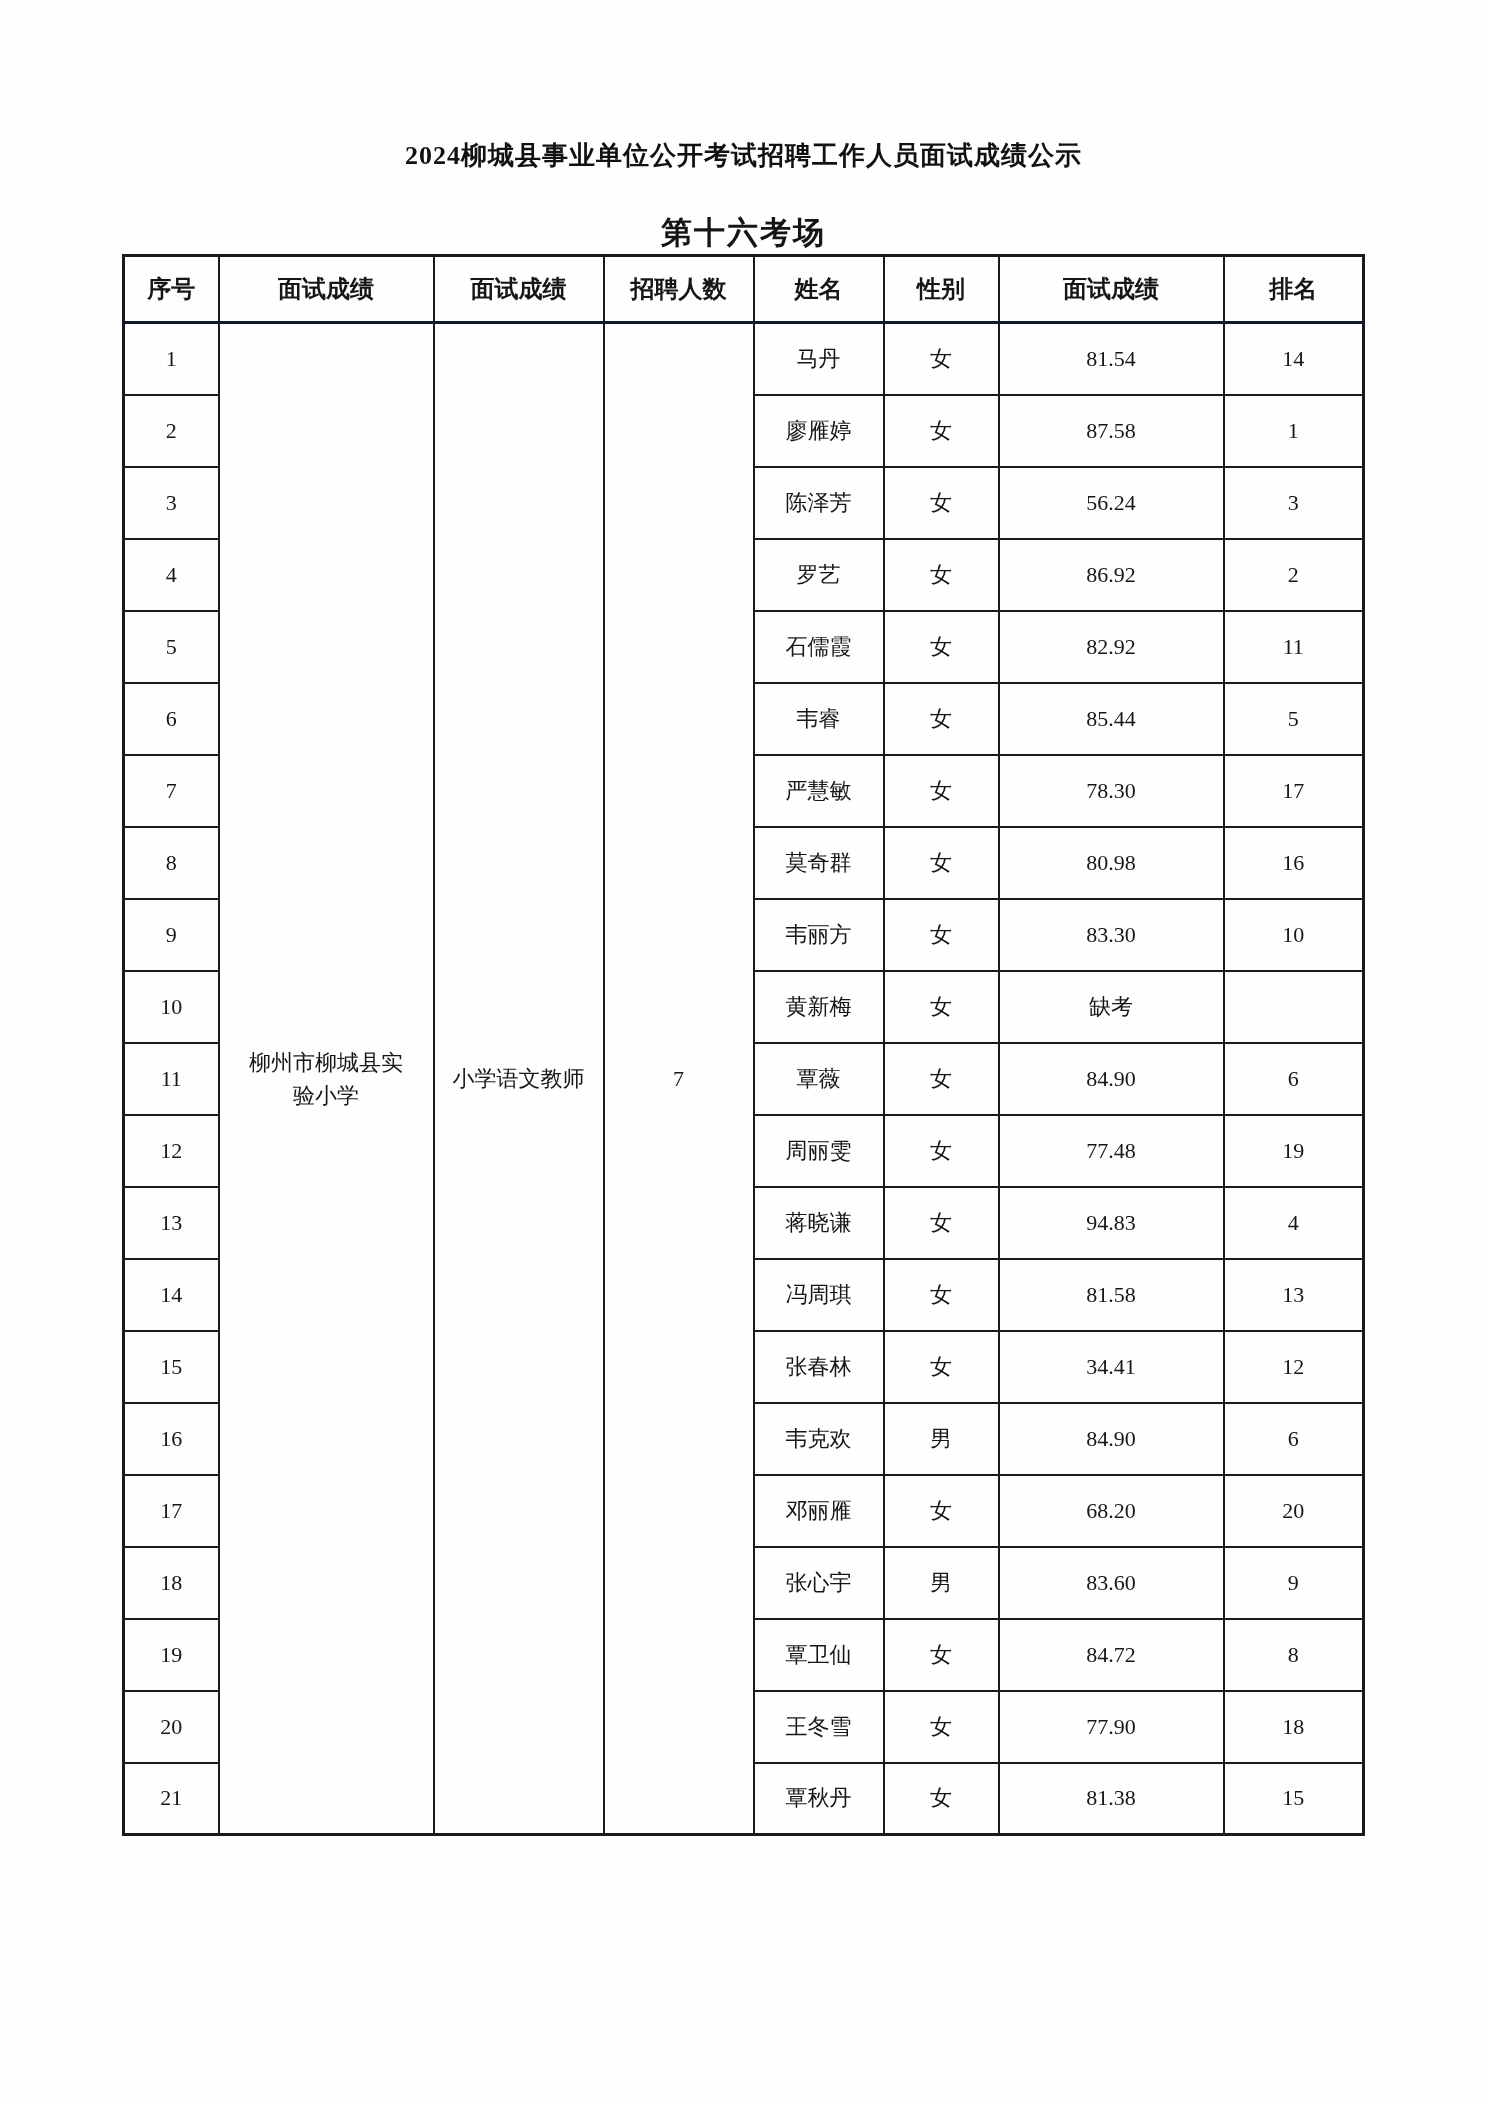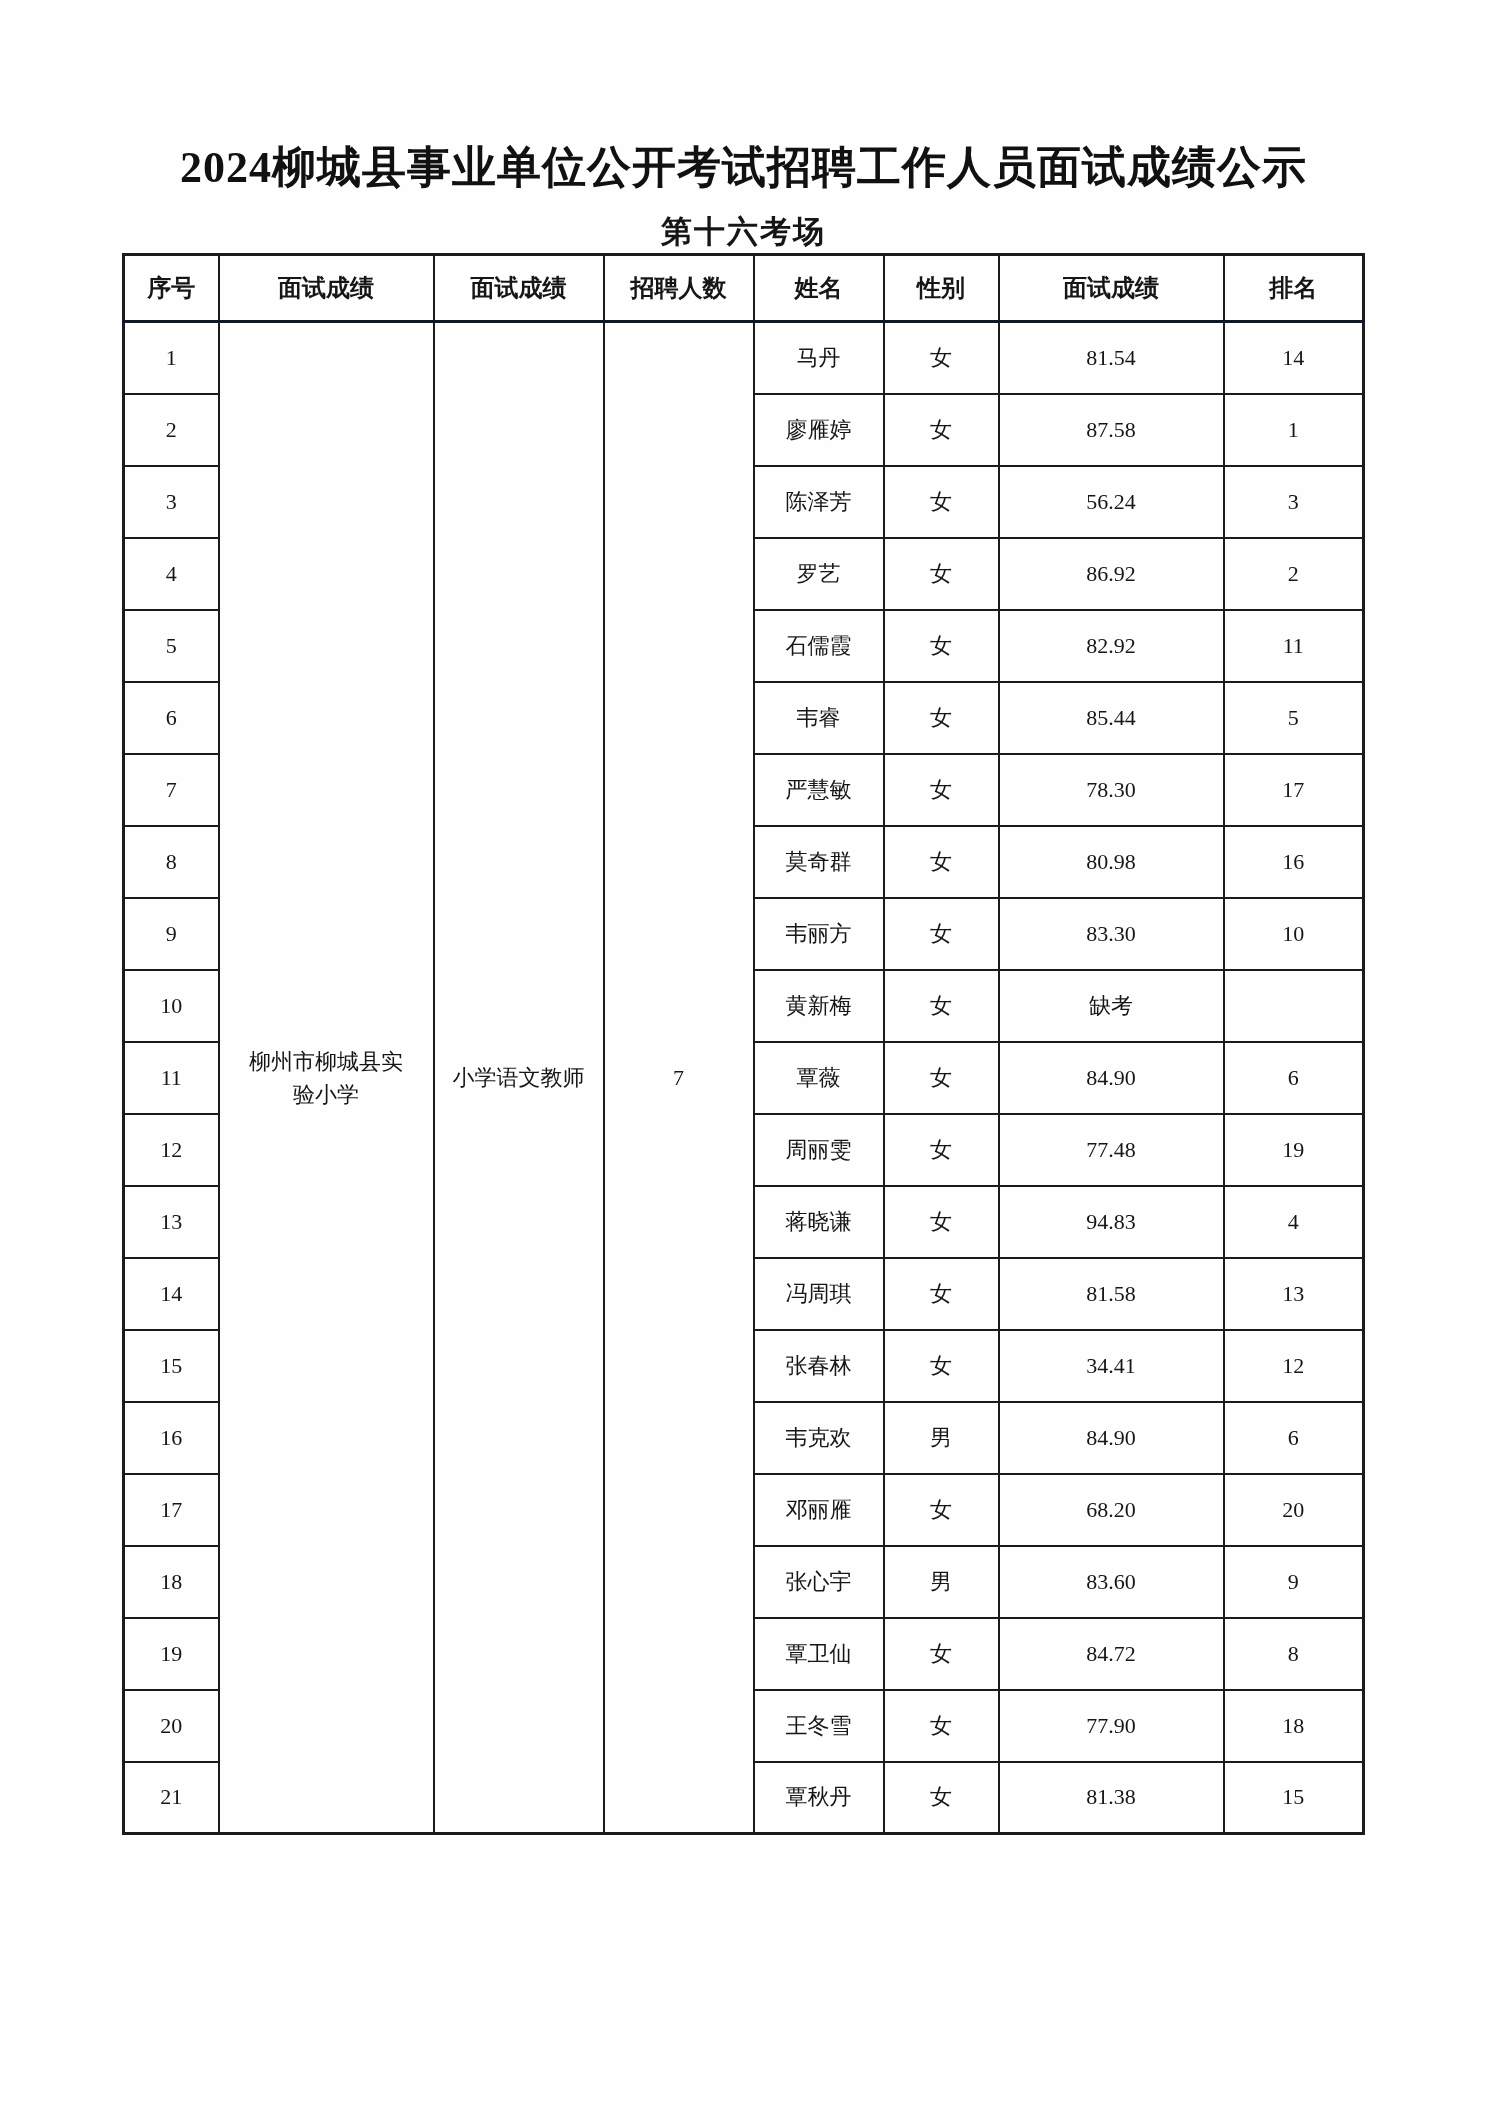--- a/index.html
+++ b/index.html
@@ -11,28 +11,28 @@
     width: 1487px;
     height: 2102px;
     margin: 0 auto;
     background: #fefefe;
     overflow: hidden;
   }
 
   .doc-title {
     padding-top: 138px;
     text-align: center;
-    font-size: 44px;
+    font-size: 26px;
     font-weight: bold;
     letter-spacing: 1px;
     color: #111;
   }
 
   .doc-subtitle {
-    margin-top: 14px;
+    margin-top: 39px;
     text-align: center;
     font-size: 31px;
     font-weight: 600;
     letter-spacing: 2px;
     color: #151515;
   }
 
   .date-line {
     width: 1240px;
     margin: 26px auto 6px auto;

